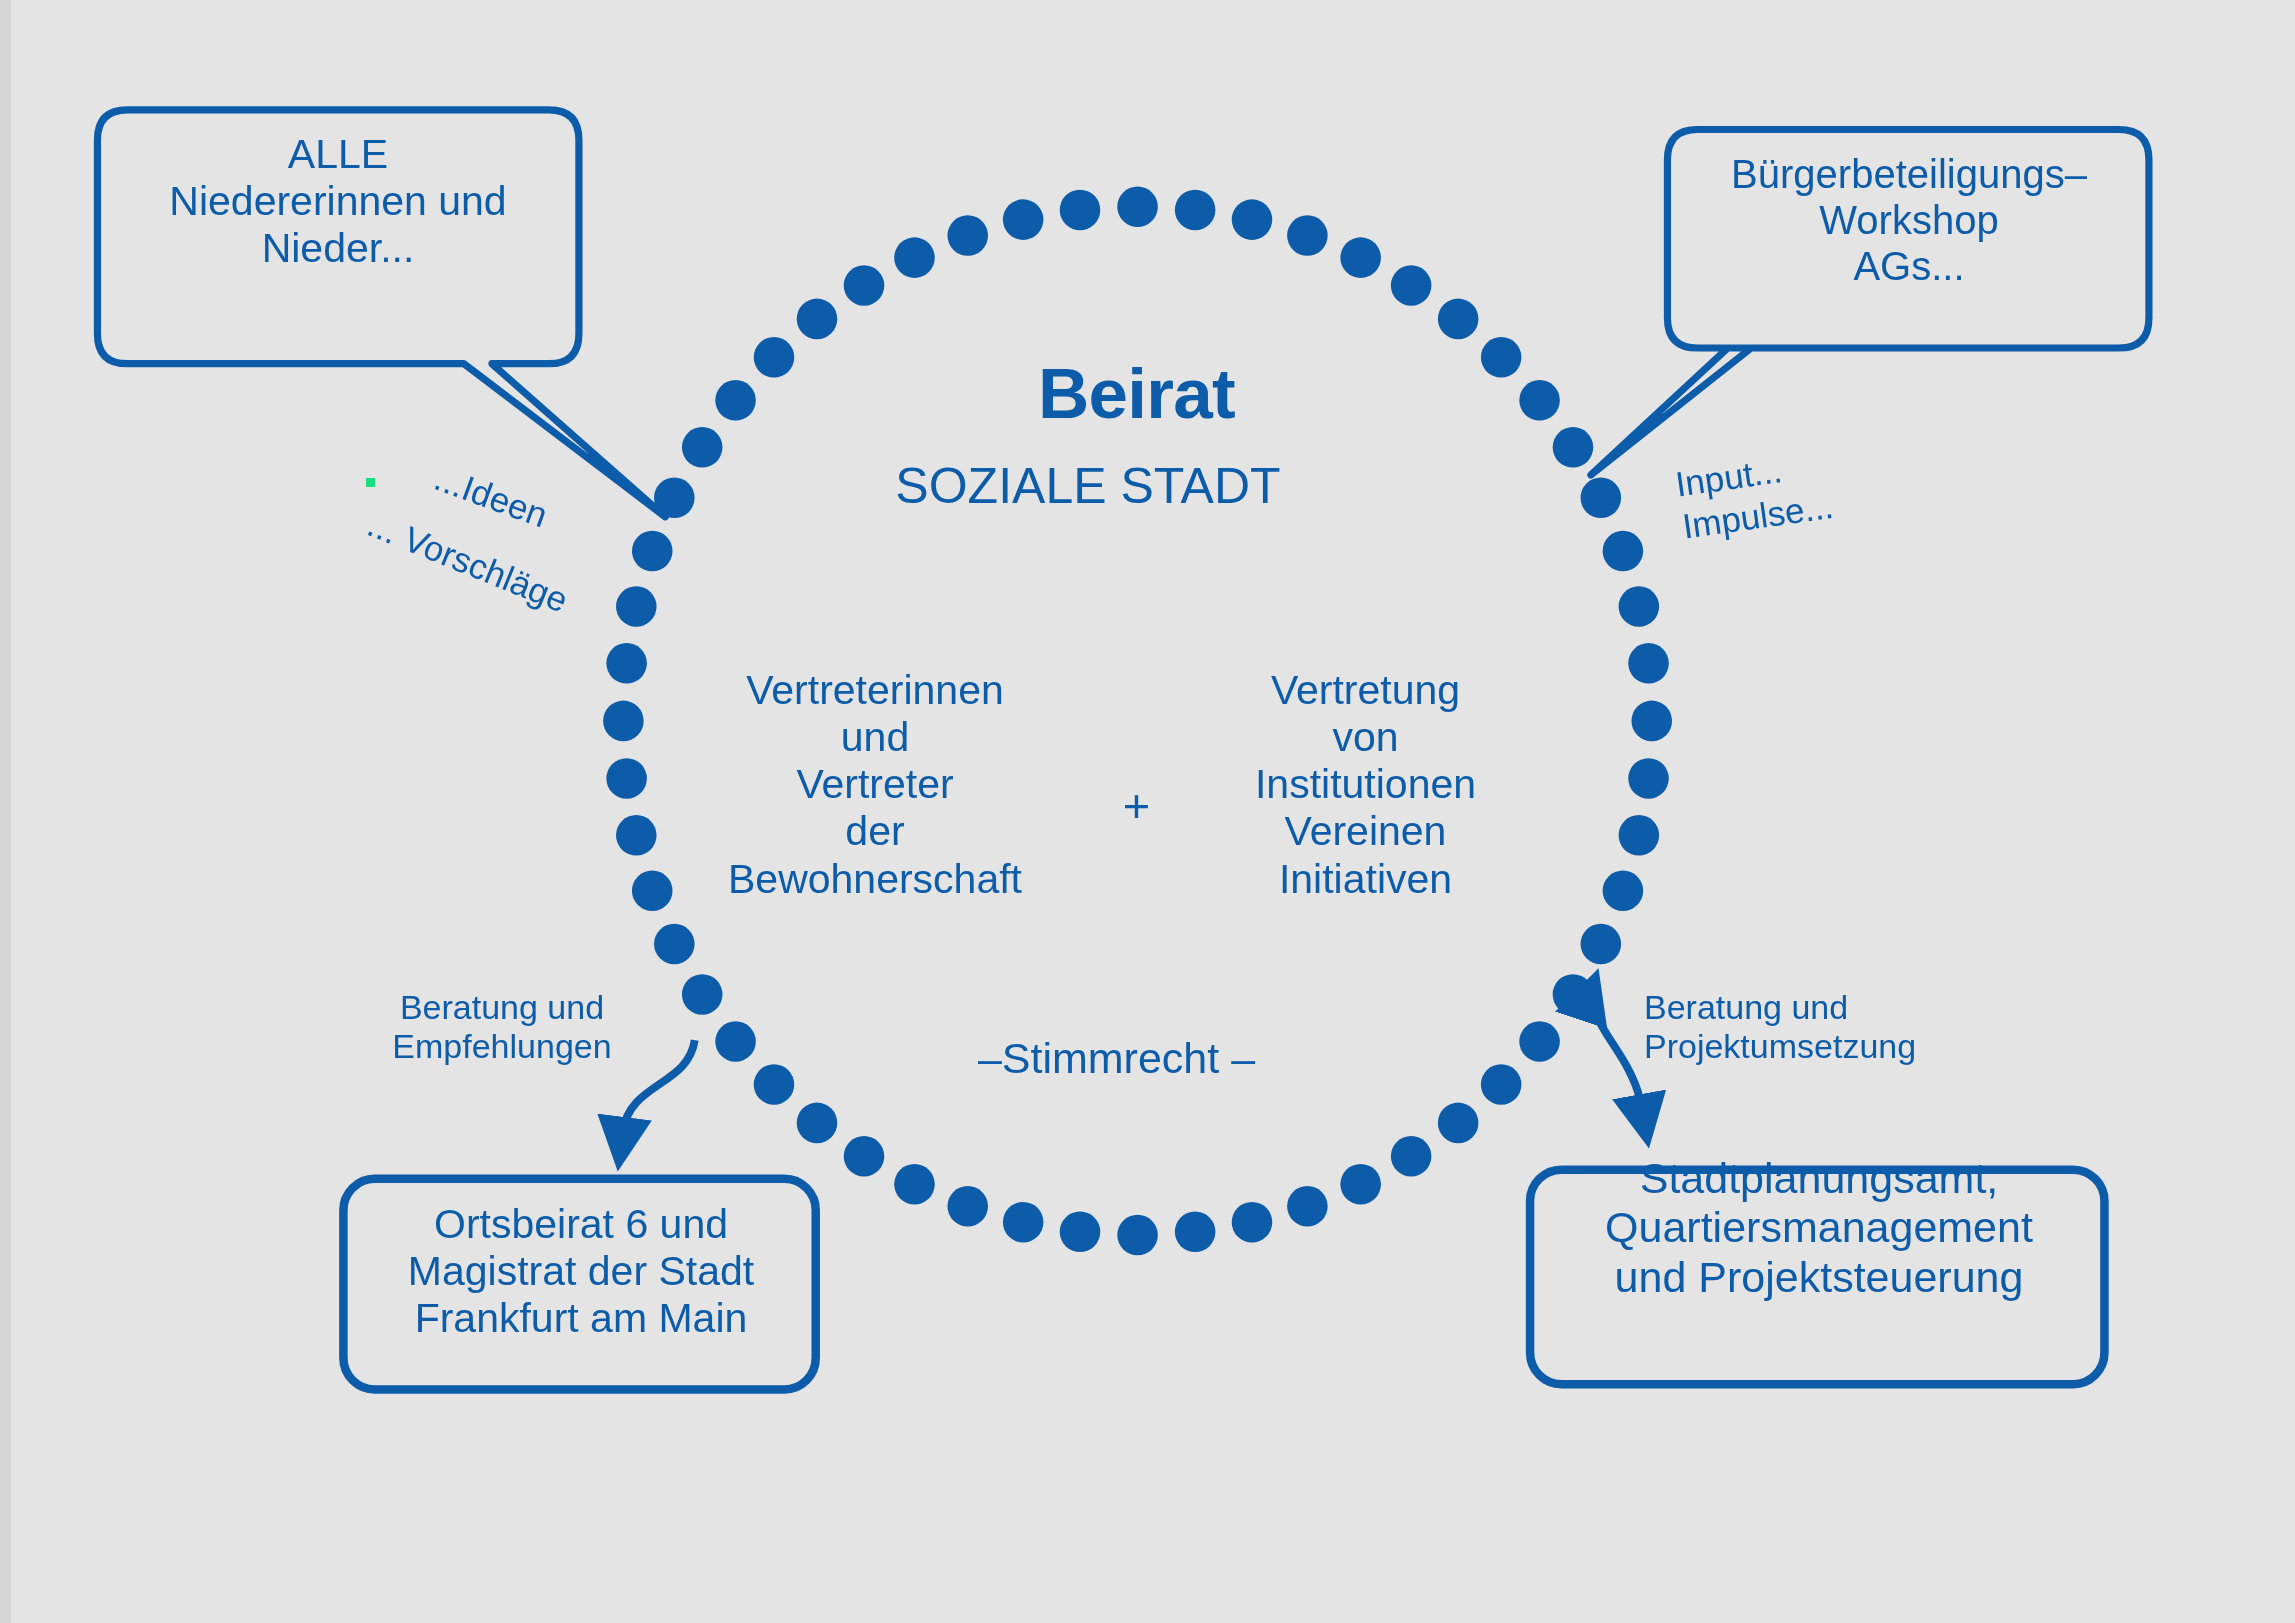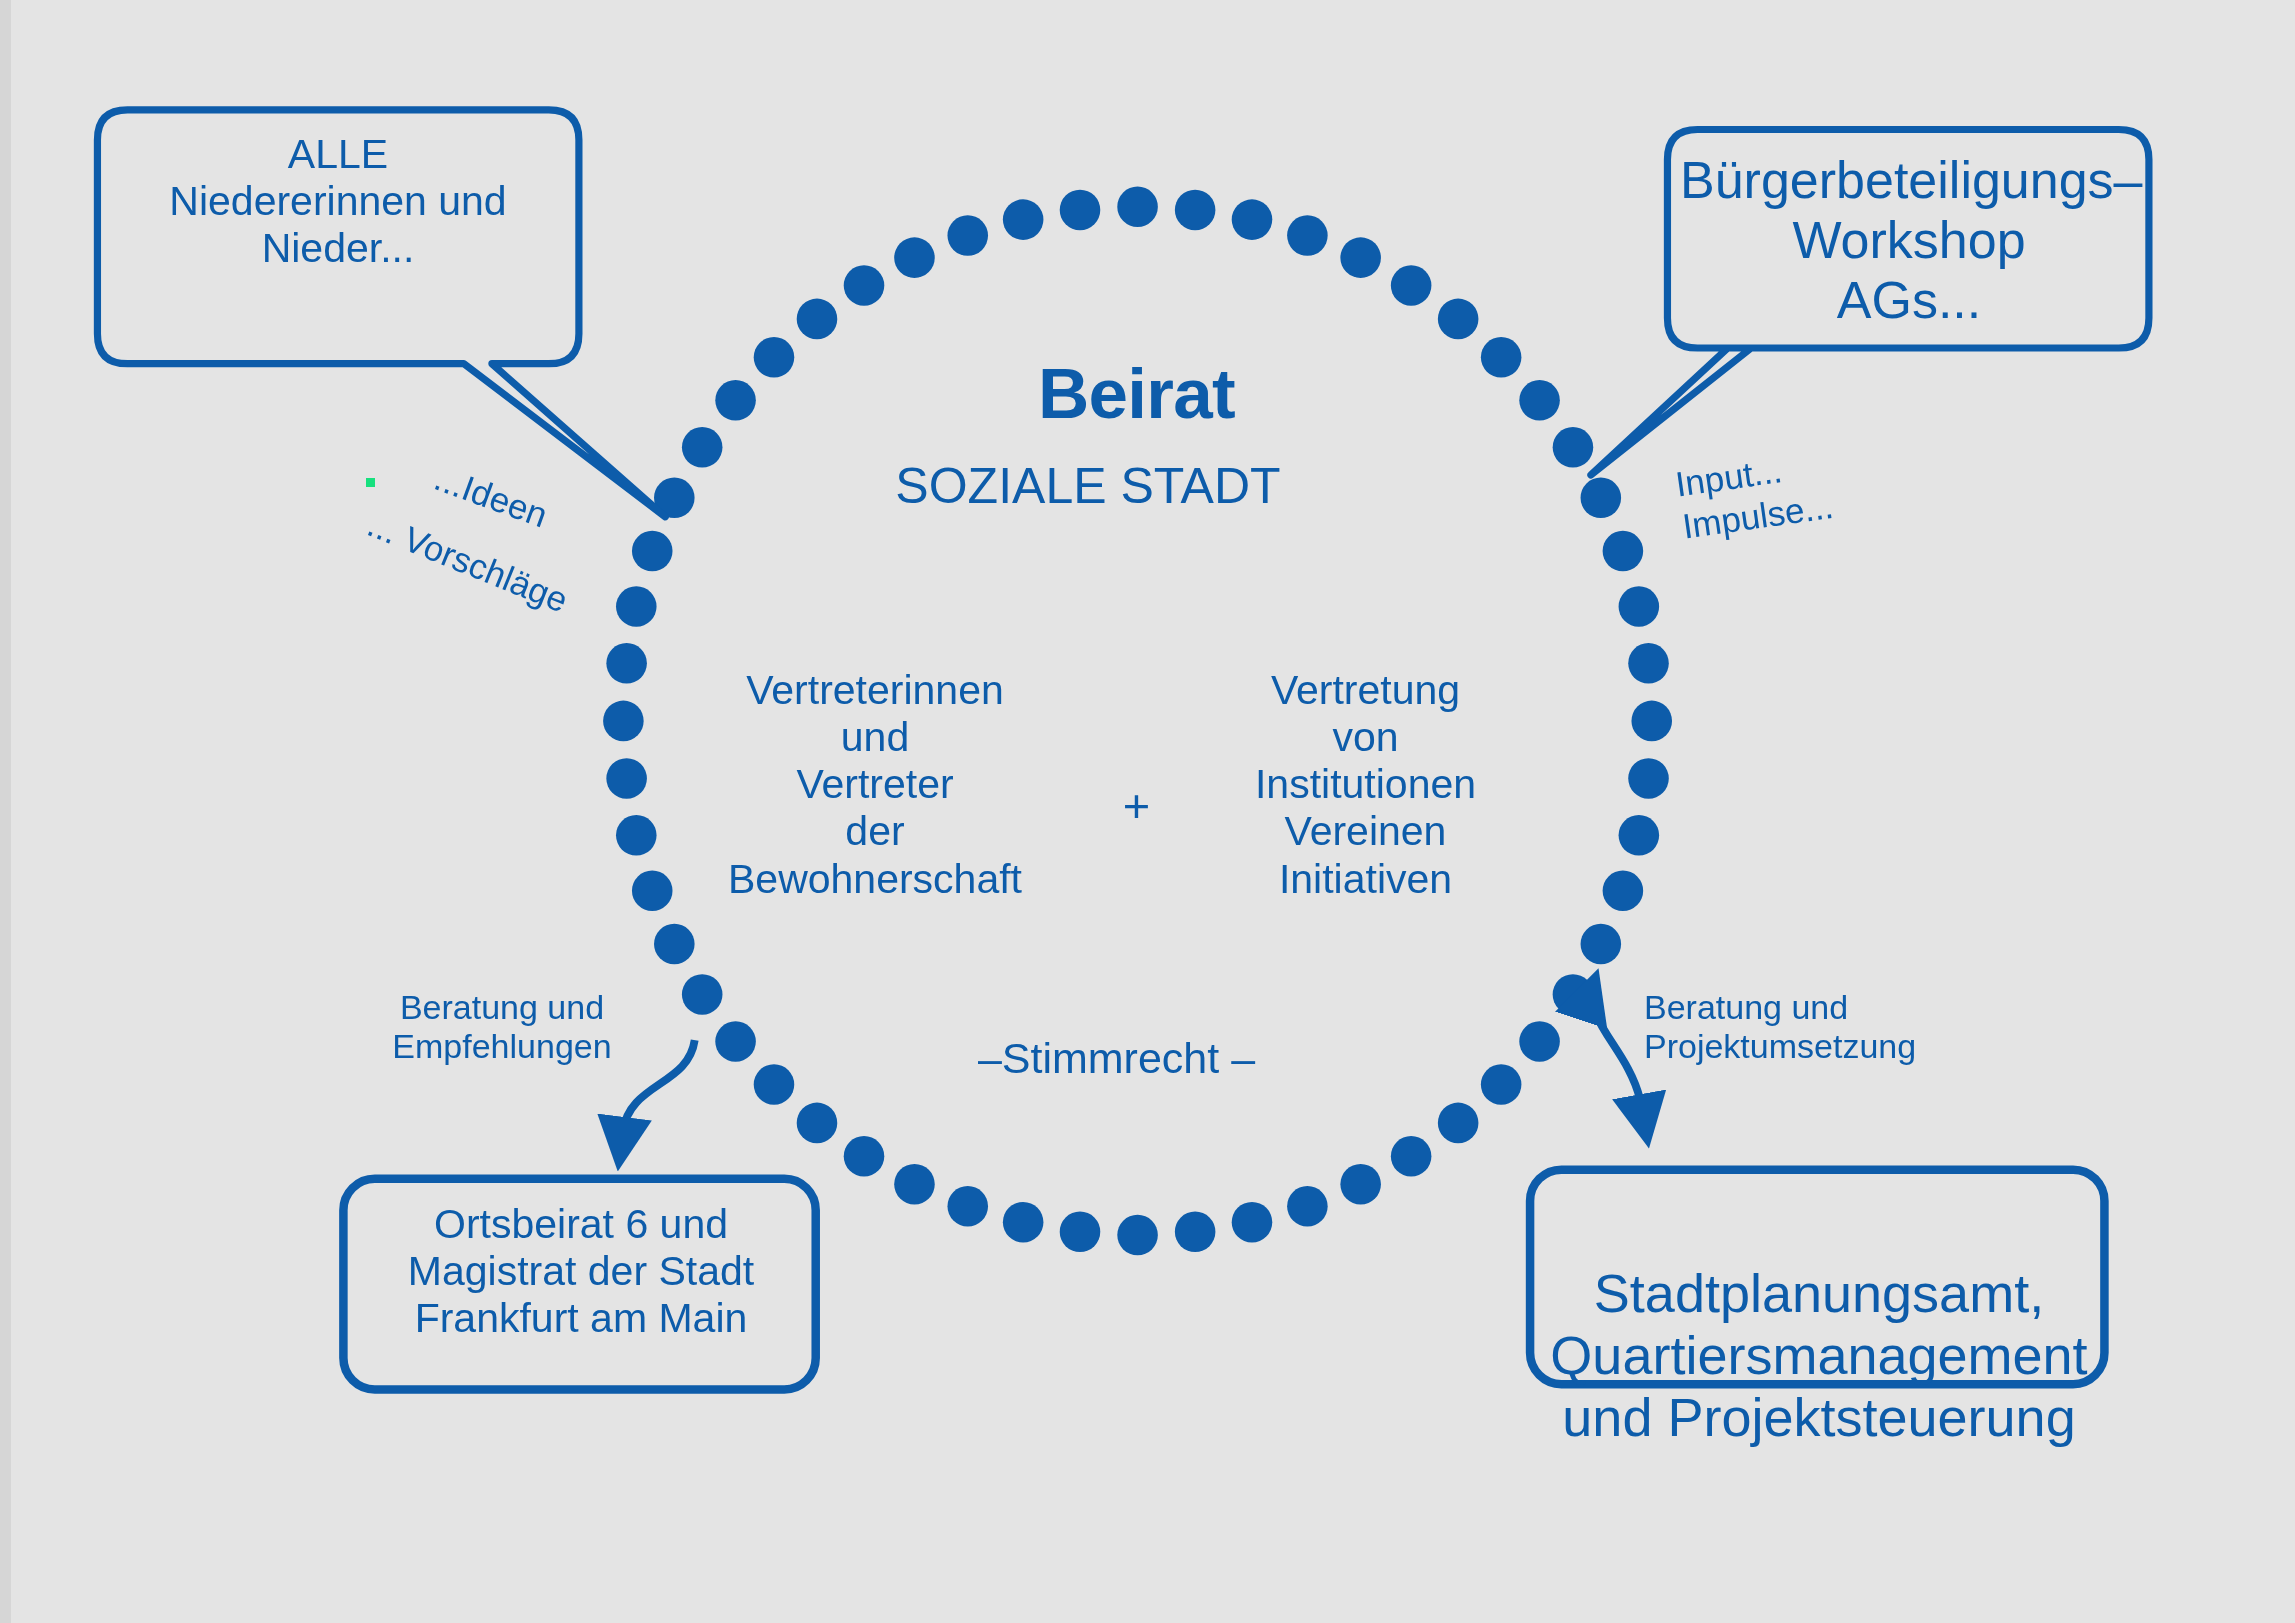--- a/index.html
+++ b/index.html
@@ -31,21 +31,21 @@
     white-space: pre-line;
   }
 
   
   #bubble-left-text {
     left: 98px; top: 131px; width: 458px;
     font-size: 41px;
   }
   #bubble-right-text {
     left: 1669px; top: 151px; width: 458px;
-    font-size: 52px;
+    font-size: 40px;
   }
 
   
   #center-title {
     left: 831px; top: 353px; width: 589px;
     font-size: 71px;
     font-weight: bold;
     letter-spacing: -0.7px;
   }
   #center-sub1 {
@@ -113,22 +113,22 @@
     font-size: 34px;
     text-align: left;
   }
 
   
   #box-left-text {
     left: 344px; top: 1201px; width: 452px;
     font-size: 41px;
   }
   #box-right-text {
-    left: 1525px; top: 1262px; width: 566px;
-    font-size: 54px;
+    left: 1525px; top: 1154px; width: 566px;
+    font-size: 43px;
   }
 
   .dot-green {
     position: absolute;
     width: 8.5px; height: 8.5px;
     background: #17e07e;
     left: 355px; top: 478px;
   }
 </style>
 </head>

